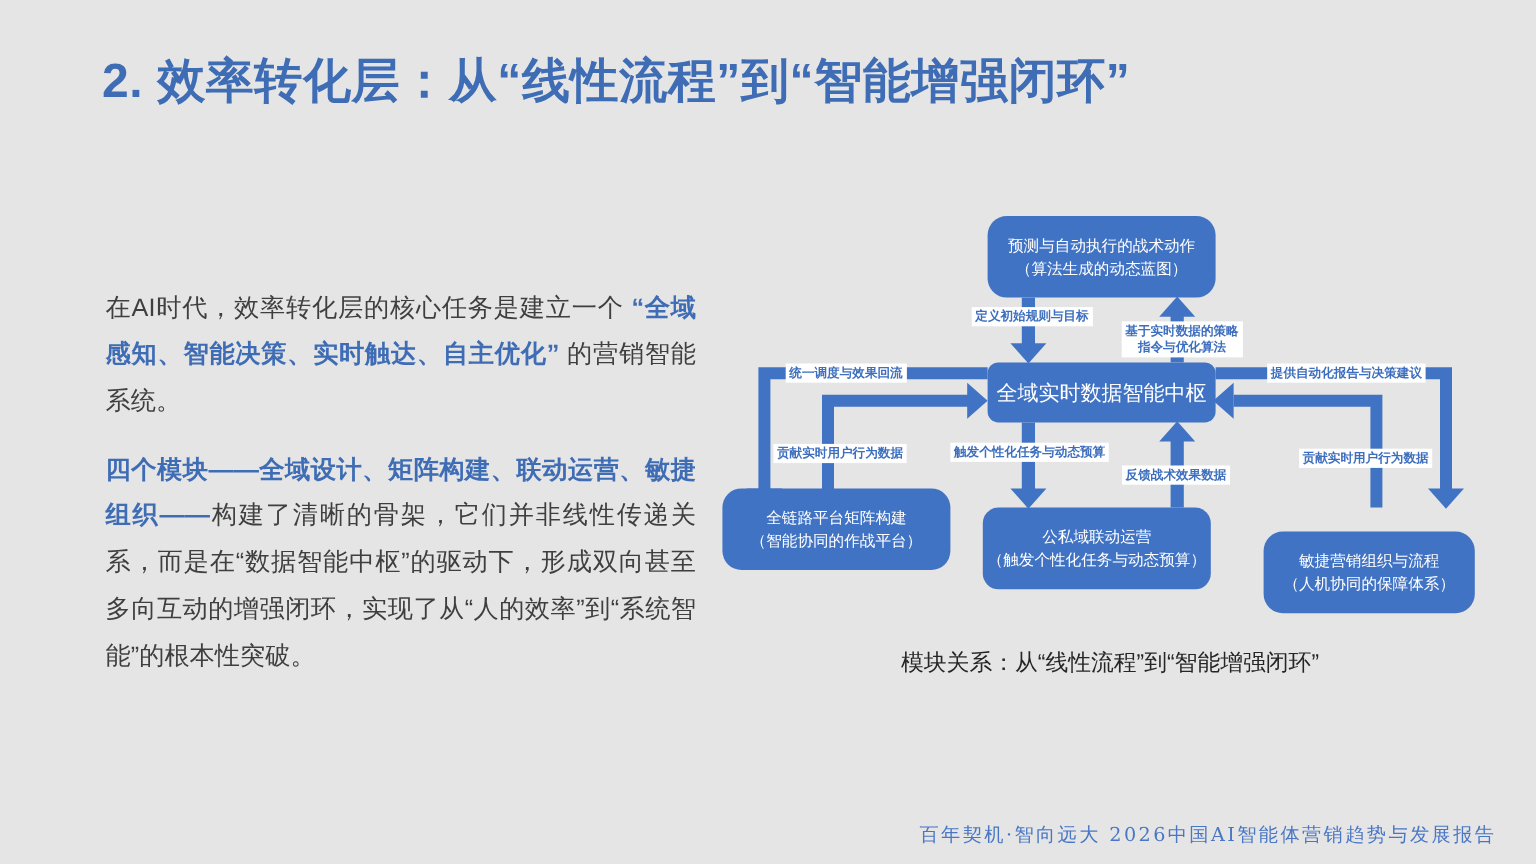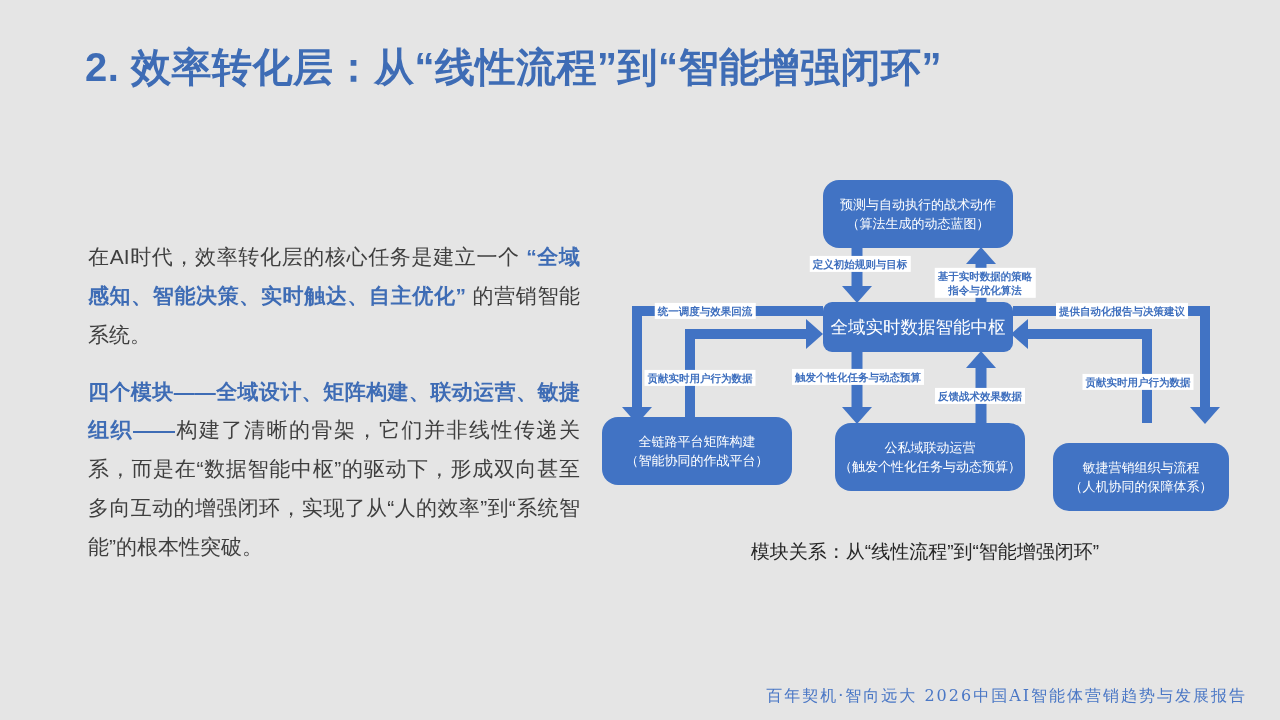--- a/index.html
+++ b/index.html
@@ -36,22 +36,22 @@
 
   .node{
     position:absolute;z-index:2;background:var(--accent);color:#ffffff;
     display:flex;flex-direction:column;align-items:center;justify-content:center;
     text-align:center;border-radius:16px;line-height:1.5;
   }
   .node .nl{font-size:13px;white-space:nowrap;}
   .node-top{left:228px;top:8px;width:190px;height:68px;}
   .node-hub{left:228px;top:130px;width:190px;height:50px;border-radius:9px;}
   .node-hub .hub-text{font-size:17.5px;font-weight:500;white-space:nowrap;}
-  .node-bl{left:7px;top:245px;width:190px;height:68px;text-align:center;}
-  .node-bm{left:240px;top:251px;width:190px;height:68px;}
+  .node-bl{left:7px;top:235px;width:190px;height:68px;text-align:center;}
+  .node-bm{left:224px;top:251px;width:190px;height:68px;border-radius:13px;}
   .node-br{left:458px;top:251px;width:176px;height:68px;margin-top:20px;}
 
   .edge-label{
     position:absolute;z-index:3;transform:translate(-50%,-50%);
     background:#ffffff;color:var(--label-color);
     font-size:10.5px;font-weight:bold;white-space:nowrap;
     padding:1px 3px;text-align:center;line-height:1.35;
   }
 
   .caption{

